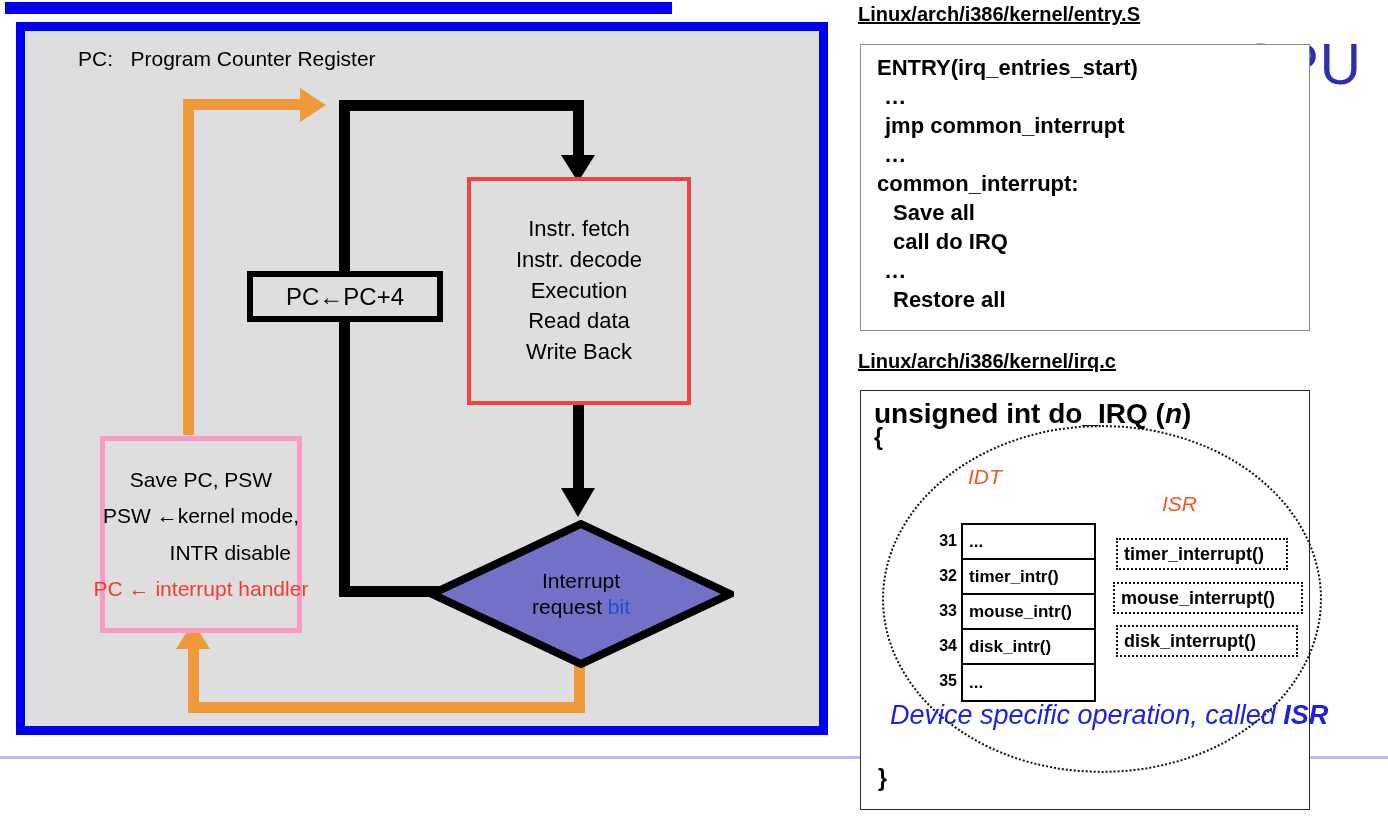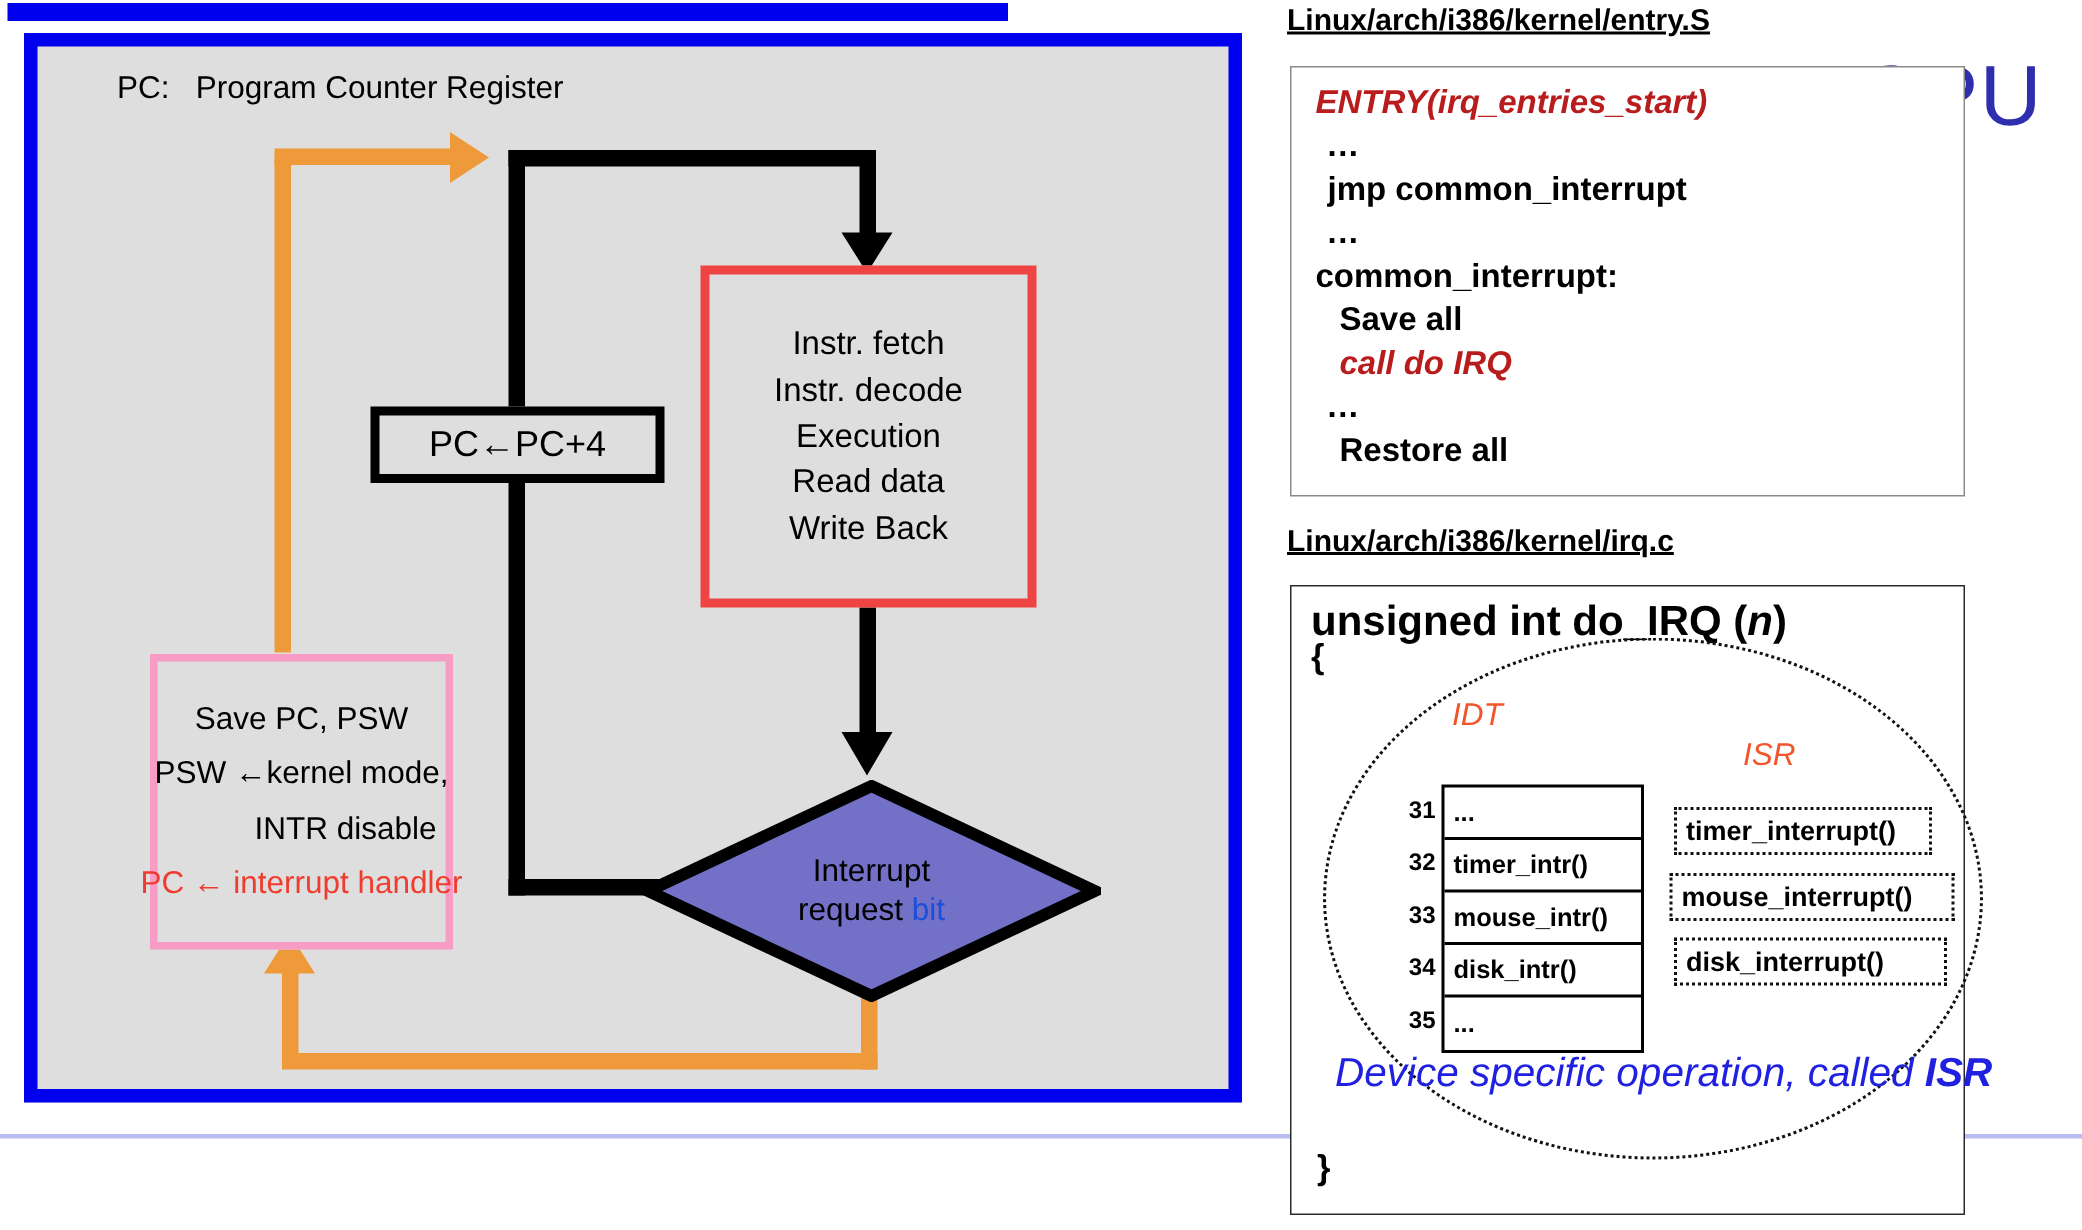--- a/index.html
+++ b/index.html
@@ -49,21 +49,21 @@
   #pcplus4{
     left:247px;top:271px;width:196px;height:51px;
     background:#DEDEDE;border:6px solid #000;box-sizing:border-box;
     display:flex;align-items:center;justify-content:center;
     font-size:24px;color:#000;white-space:pre;
   }
 
   
   #pipeline{
     left:467px;top:177px;width:224px;height:228px;
-    background:#DEDEDE;border:6px solid #ef4444;box-sizing:border-box;
+    background:#DEDEDE;border:4px solid #ef4444;box-sizing:border-box;
     display:flex;flex-direction:column;align-items:center;justify-content:center;
     gap:6px;font-size:22px;color:#000;
   }
   #pipeline .pl{line-height:1.12;}
 
   
   #pinkbox{
     left:100px;top:436px;width:202px;height:197px;
     background:#DEDEDE;border:5px solid #F79CC4;box-sizing:border-box;
     display:flex;flex-direction:column;align-items:center;justify-content:center;
@@ -90,21 +90,21 @@
     text-decoration:underline;white-space:pre;
   }
   #title-entry{left:858px;top:3px;}
   #title-irq{left:858px;top:350px;}
 
   #code-box-1{
     left:860px;top:44px;width:450px;height:287px;
     background:#fff;border:1px solid #8a8a8a;box-sizing:border-box;
     padding:8px 0 0 10px;font-size:22px;font-weight:bold;line-height:1.32;color:#000;
   }
-  .code-red{color:#b91c1c;font-style:italic;}
+  .code-red{color:#000000;}
   .ind1{padding-left:6px;}
   .ind2{padding-left:14px;}
   .ind3{padding-left:22px;}
   .dots{letter-spacing:1px;}
 
   #code-box-2{
     left:860px;top:390px;width:450px;height:420px;
     background:#fff;border:1px solid #2b2b2b;box-sizing:border-box;
   }
   #fn-sig{left:874px;top:398px;font-size:28px;font-weight:bold;color:#000;white-space:pre;}

